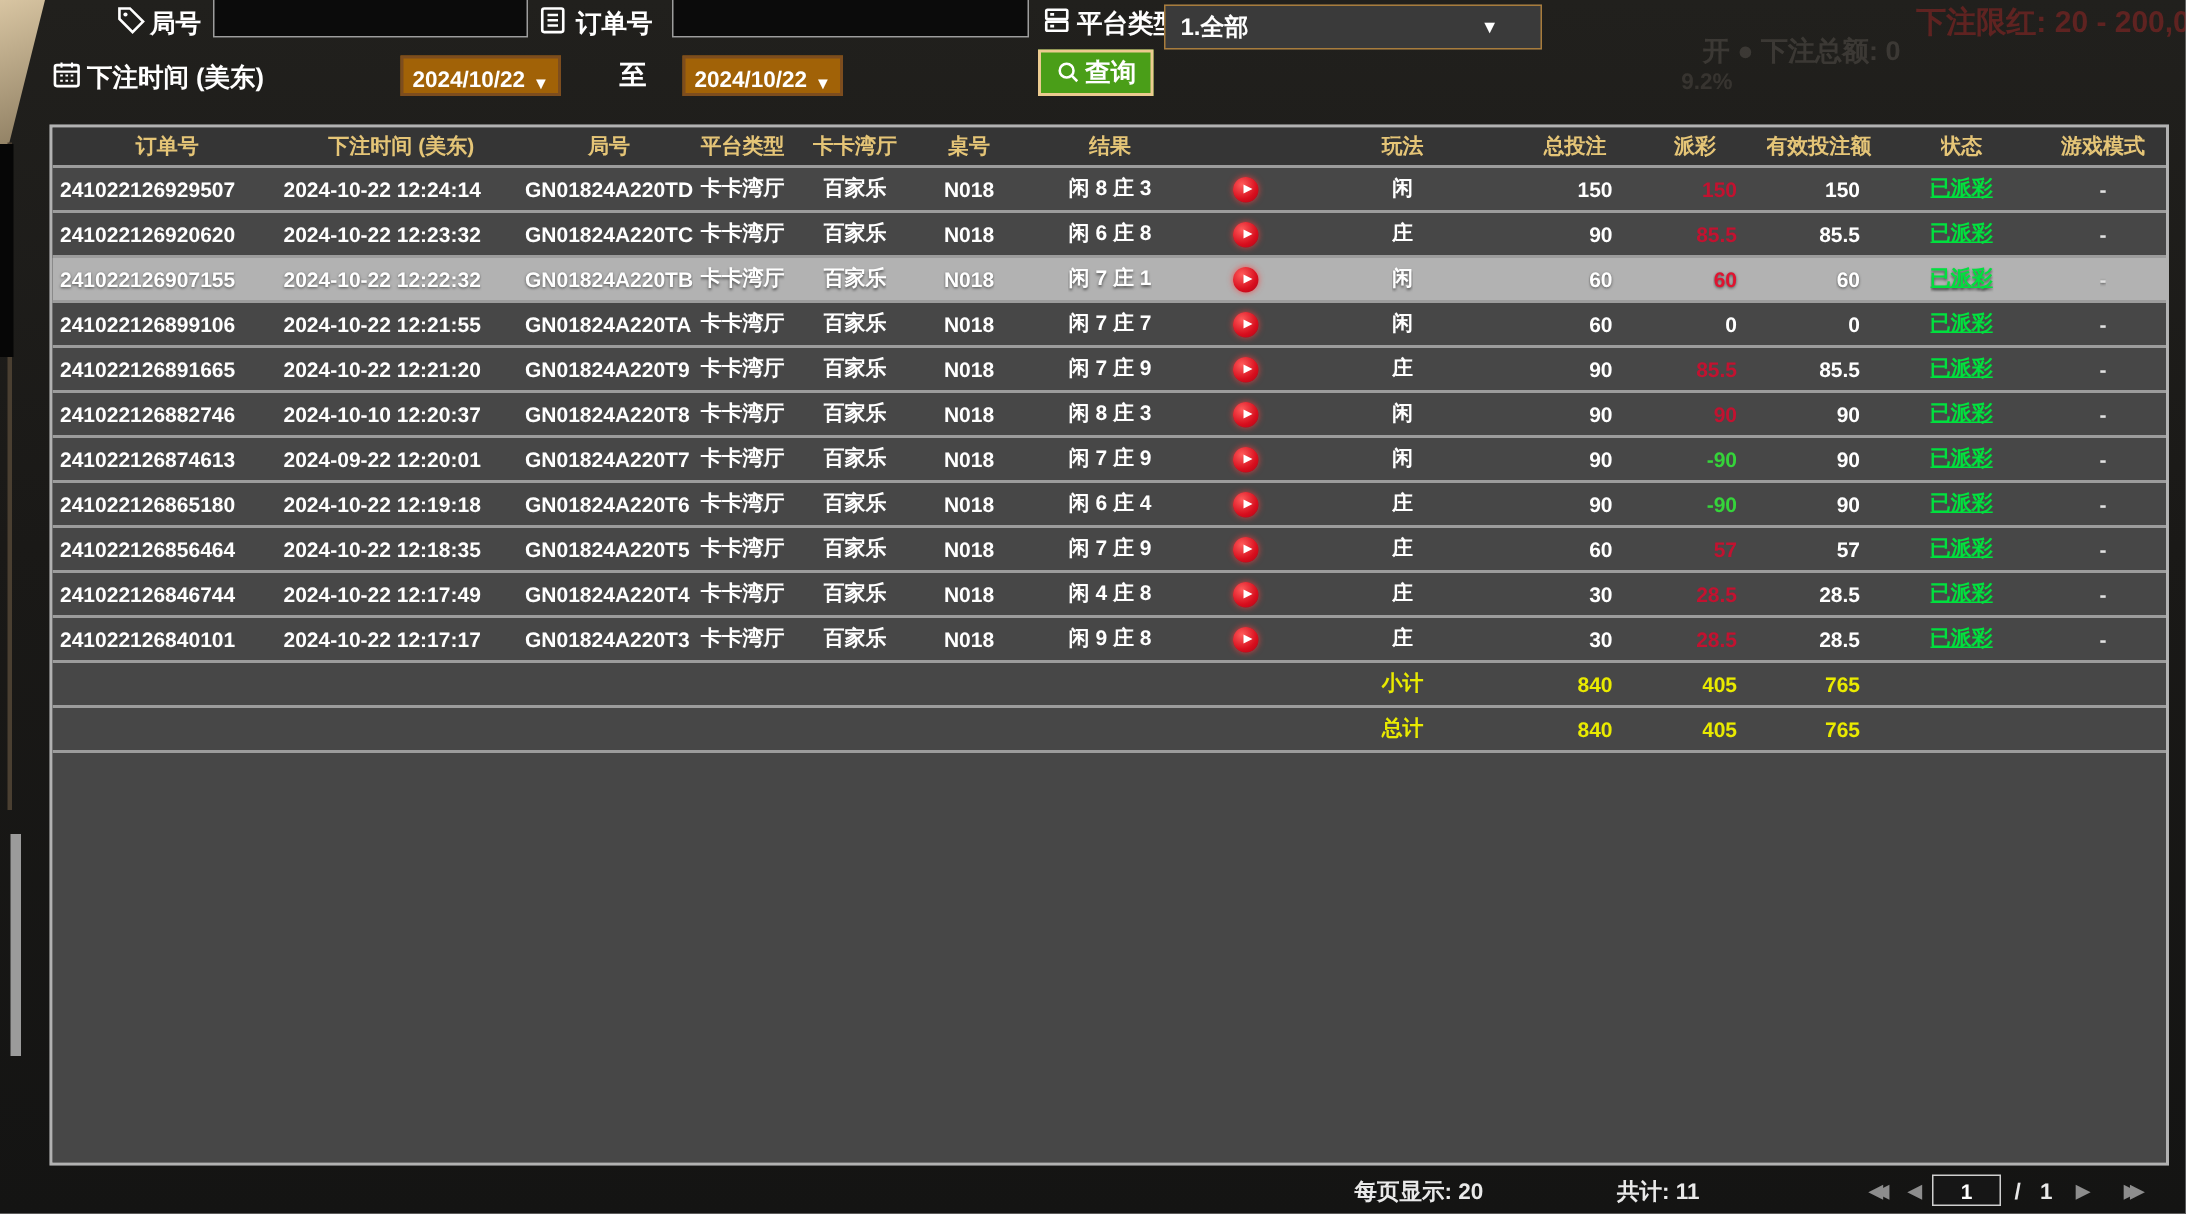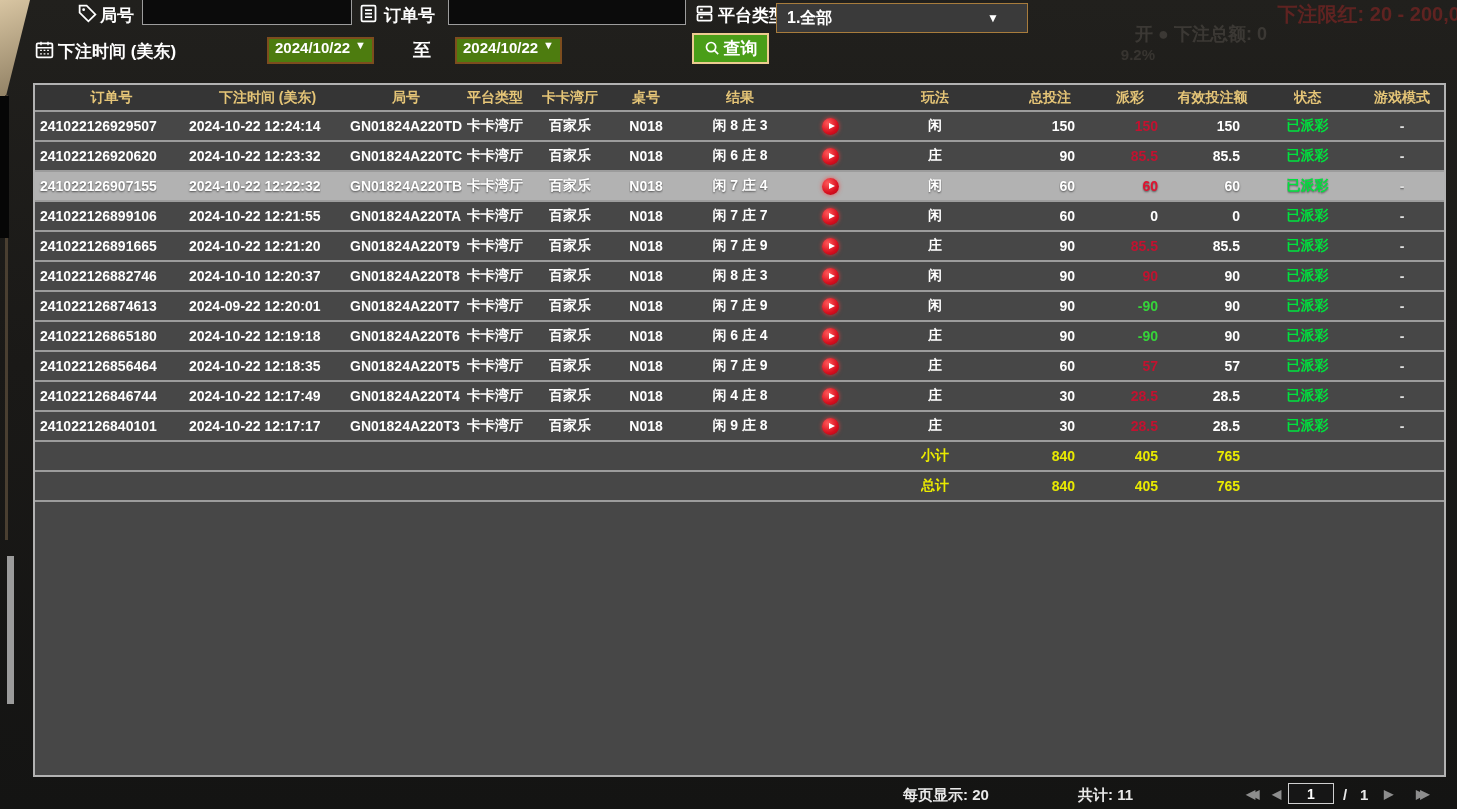--- a/index.html
+++ b/index.html
@@ -20,22 +20,22 @@
   .bg-hint1{top:1px;right:-14px;font-size:20px;color:rgba(190,40,40,.40);}
   .bg-hint2{top:22px;right:190px;font-size:18px;color:rgba(170,160,150,.20);}
   .bg-hint3{top:46px;right:302px;font-size:15px;color:rgba(170,160,150,.17);}
 
   
   .flt-label{position:absolute;font-size:17px;color:#fff;letter-spacing:0px;}
   .ficon{position:absolute;width:21px;height:21px;}
   .ficon svg{width:100%;height:100%;display:block;}
   .txtinput{position:absolute;background:#0b0b0b;border:1px solid #9d9d9d;color:#fff;
     font-family:"Liberation Sans",sans-serif;font-size:14px;padding:0 6px;outline:none;}
-  .datebox{position:absolute;height:27px;background:#4d7c0f;border:2px solid #7d4d1e;
-    color:#fff;font-size:15px;display:flex;align-items:flex-start;justify-content:center;
+  .datebox{position:absolute;height:27px;background:#a16207;border:2px solid #7d4d1e;
+    color:#fff;font-size:15px;display:flex;align-items:flex-end;justify-content:center;
     gap:5px;cursor:pointer;box-sizing:border-box;}
   .datebox .dd{font-size:11px;}
   .dropdown{position:absolute;left:776px;top:3px;width:252px;height:30px;background:#3a3a3a;
     border:1px solid #a87c3c;box-sizing:border-box;display:flex;align-items:center;
     font-size:16px;color:#fff;padding:0 10px;cursor:pointer;}
   .dropdown .dd{margin-left:auto;font-size:12px;margin-right:18px;}
   .searchbtn{position:absolute;left:692px;top:33px;width:77px;height:31px;background:#4a9e18;
     border:2px solid #eccb90;box-sizing:border-box;display:flex;align-items:center;justify-content:center;
     gap:3px;color:#fff;font-size:17px;cursor:pointer;}
   .searchbtn svg{width:17px;height:17px;}
@@ -55,21 +55,21 @@
   .c3{justify-self:start;padding-left:4px;}
   .c4,.c5,.c6,.c7,.c9,.c13,.c14{justify-self:center;}
   .c10{justify-self:end;padding-right:15px;}
   .c11{justify-self:end;padding-right:12px;}
   .c12{justify-self:end;padding-right:15px;}
   .thead .c10,.thead .c11,.thead .c12{justify-self:center;padding:0;}
   .pay-pos{color:#c21230;}
   .drow.selected .pay-pos{color:#e01330;}
   .pay-neg{color:#35d43a;}
   .pay-zero{color:#fff;}
-  .st-paid{color:#00e13e;}
+  .st-paid{color:#00e13e;text-decoration:underline;}
   .mode{color:#e0e0e0;}
   .sumrow{height:28px;color:#e9ea00;background:#474747;}
   .filler{flex:1;background:#474747;}
   .play{width:17px;height:17px;border-radius:50%;justify-self:center;cursor:pointer;
     background:radial-gradient(circle at 35% 30%,#ff5a5a,#d80f1e 60%,#b00014);
     box-shadow:0 0 4px rgba(255,60,60,.8);position:relative;}
   .play::after{content:"";position:absolute;left:7px;top:5px;border-left:6px solid #fff;
     border-top:3.5px solid transparent;border-bottom:3.5px solid transparent;}
 
   
@@ -197,21 +197,21 @@
     <span class="c c13 st-paid">已派彩</span>
     <span class="c c14 mode">-</span>
   </div>
       <div class="trow drow selected">
     <span class="c c1">241022126907155</span>
     <span class="c c2">2024-10-22 12:22:32</span>
     <span class="c c3">GN01824A220TB</span>
     <span class="c c4">卡卡湾厅</span>
     <span class="c c5">百家乐</span>
     <span class="c c6">N018</span>
-    <span class="c c7">闲 7 庄 4</span>
+    <span class="c c7">闲 7 庄 1</span>
     <span class="play"></span>
     <span class="c c9">闲</span>
     <span class="c c10">60</span>
     <span class="c c11 pay-pos">60</span>
     <span class="c c12">60</span>
     <span class="c c13 st-paid">已派彩</span>
     <span class="c c14 mode">-</span>
   </div>
       <div class="trow drow">
     <span class="c c1">241022126899106</span>

